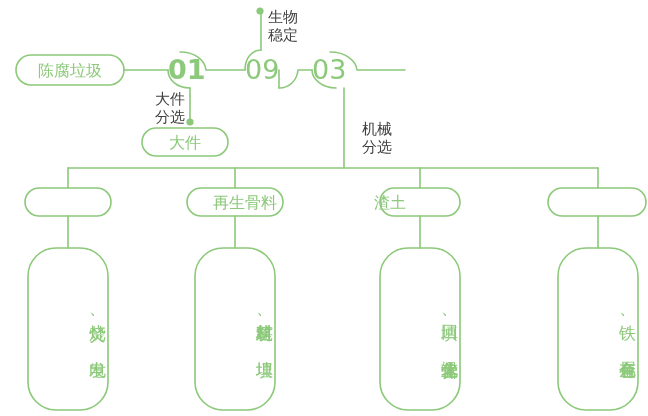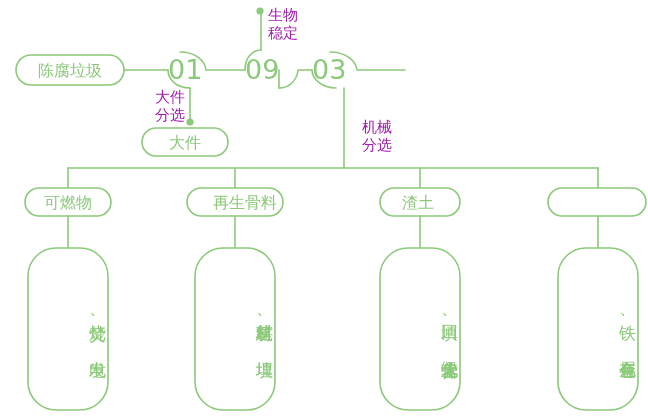--- a/index.html
+++ b/index.html
@@ -19,25 +19,25 @@
   }
   svg.layer {
     position: absolute;
     left: 0;
     top: 0;
     width: 648px;
     height: 416px;
   }
   .lbl {
     position: absolute;
-    color: #a21caf;
+    color: #404040;
     font-size: 15px;
     line-height: 18px;
     white-space: nowrap;
-    font-family: Liberation Mono, monospace;
+    font-family: Liberation Sans, sans-serif;
   }
   .stepnum {
     position: absolute;
     color: #8cc97a;
     font-size: 27px;
     line-height: 27px;
     letter-spacing: 0px;
     white-space: nowrap;
     font-family: "DejaVu Sans", "Liberation Sans", sans-serif;
   }
@@ -115,43 +115,42 @@
 
       <rect x="28" y="248" width="80" height="162" rx="28" ry="28"></rect>
       <rect x="195" y="248" width="80" height="162" rx="28" ry="28"></rect>
       <rect x="380" y="248" width="80" height="162" rx="28" ry="28"></rect>
       <rect x="558" y="248" width="80" height="162" rx="28" ry="28"></rect>
     </g>
   </svg>
 
   <div class="pill-text" style="left:16px; top:63px; width:108px;">陈腐垃圾</div>
 
-  <div class="stepnum" style="left:168px; top:56px;">01</div>
+  <div class="stepnum" style="left:168px; top:56px;font-weight:bold;">01</div>
   <div class="stepnum" style="left:245px; top:56px;">09</div>
   <div class="stepnum" style="left:312px; top:56px;text-align:right;">03</div>
 
   <div class="lbl" style="left:135px; top:90px; text-align:right; width:50px;">
     <div>大件</div>
     <div>分选</div>
   </div>
 
   <div class="lbl" style="left:268px; top:8px;">
     <div>生物</div>
     <div>稳定</div>
   </div>
 
   <div class="lbl" style="left:362px; top:88px;margin-top:32px;">
     <div>机械</div>
     <div>分选</div>
   </div>
 
   <div class="pill-text" style="left:142px; top:135px; width:86px;">大件</div>
 
-  <div class="pill-text" style="left:25px; top:195px; width:86px;">可燃物</div>
   <div class="pill-text" style="left:187px; top:195px; width:116px;">再生骨料</div>
-  <div class="pill-text" style="left:388px; top:195px; width:60px;">渣土</div>
+  <div class="pill-text" style="left:360px; top:195px; width:60px;">渣土</div>
 
   <div class="vtext" style="left:28px; top:258px; width:80px; height:142px;">焚烧、 发电</div>
   <div class="vtext" style="left:195px; top:258px; width:80px; height:142px;">建筑材料、 填埋</div>
   <div class="vtext" style="left:380px; top:258px; width:80px; height:142px;">回填、 绿化营养土</div>
   <div class="vtext" style="left:558px; top:258px; width:80px; height:142px;">铁、 有色金属</div>
 
 </div>
 
 </body></html>

